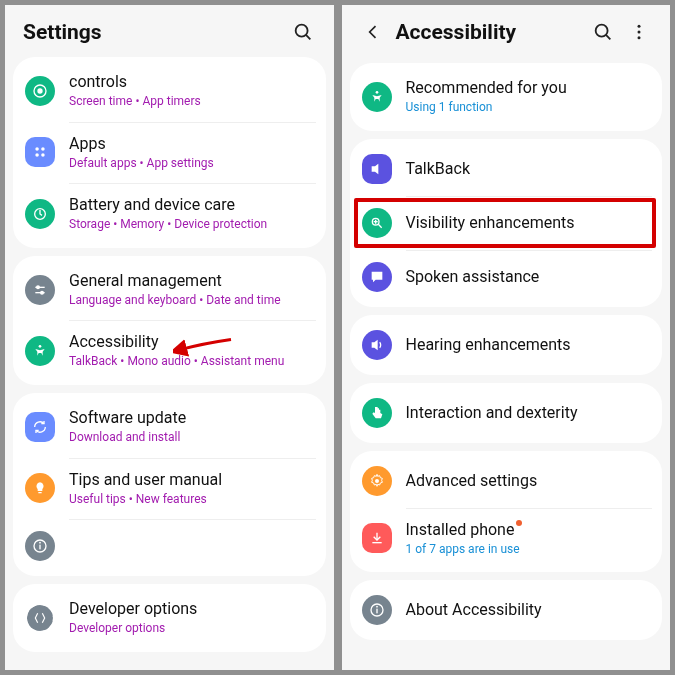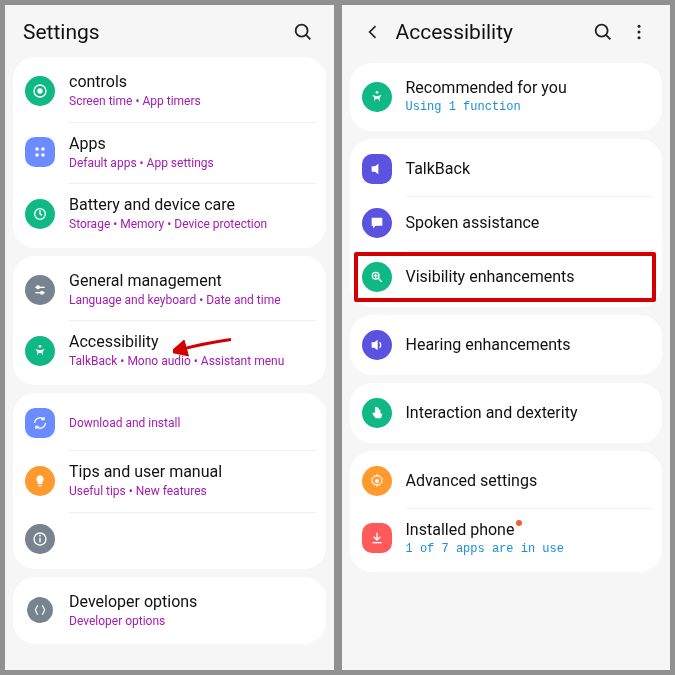--- a/index.html
+++ b/index.html
@@ -23,21 +23,21 @@
     position: relative;
   }
   .header {
     display: flex;
     align-items: center;
     padding: 14px 18px 10px 18px;
     gap: 10px;
   }
   .header .title {
     font-size: 21px;
-    font-weight: 400;
+    font-weight: 700;
     color: #111;
     flex: 1;
   }
   .header .back {
     width: 22px;
     display: flex;
     align-items: center;
     justify-content: center;
   }
   .header .icon-btn {
@@ -85,21 +85,21 @@
   }
   .row-sub {
     font-size: 12px;
     color: #a21caf;
     margin-top: 2px;
     line-height: 1.3;
     white-space: nowrap;
     overflow: hidden;
     text-overflow: ellipsis;
   }
-  .row-sub.link { color: #1990d6; font-family: Liberation Mono, monospace; }
+  .row-sub.link { color: #1990d6; }
   .arrow-annot {
     position: absolute;
     left: 160px;
     top: 50%;
     transform: translateY(-60%);
     pointer-events: none;
   }
   .highlight-box {
     position: absolute;
     border: 4px solid #d40000;
@@ -217,20 +217,21 @@
     <div class="row">
       <div class="icon-squircle" style="background:#6a8cff">
         <svg width="16" height="16" viewBox="0 0 24 24" fill="none" stroke="#fff" stroke-width="2">
               <path d="M4 12a8 8 0 0 1 14-5"></path>
               <path d="M20 12a8 8 0 0 1-14 5"></path>
               <polyline points="18 3 18 7 14 7"></polyline>
               <polyline points="6 21 6 17 10 17"></polyline>
             </svg>
       </div>
       <div class="text-col">
+        <div class="row-title">Software update</div>
         <div class="row-sub">Download and install</div>
       </div>
     </div>
     <div class="row">
       <div class="icon-circle" style="background:#ff9a2e">
         <svg width="14" height="14" viewBox="0 0 24 24" fill="#fff">
               <path d="M12 2a7 7 0 0 0-4 12v3h8v-3a7 7 0 0 0-4-12z"></path>
               <rect x="9" y="19" width="6" height="2" rx="1"></rect>
             </svg>
       </div>
@@ -308,44 +309,44 @@
     <div class="row">
       <div class="icon-squircle" style="background:#5b52e0">
         <svg width="16" height="16" viewBox="0 0 24 24" fill="#fff">
               <path d="M4 8h5l5-4v16l-5-4H4z"></path>
             </svg>
       </div>
       <div class="text-col">
         <div class="row-title">TalkBack</div>
       </div>
     </div>
-    <div class="row">
-      <div class="icon-circle" style="background:#5b52e0">
-        <svg width="16" height="16" viewBox="0 0 24 24" fill="#fff">
-              <path d="M4 4h16v12H10l-4 4V16H4z"></path>
-            </svg>
-      </div>
-      <div class="text-col">
-        <div class="row-title">Spoken assistance</div>
-      </div>
-    </div>
     <div class="row" style="position:relative;">
       <div class="icon-circle" style="background:#0fb884">
         <svg width="16" height="16" viewBox="0 0 24 24" fill="none" stroke="#fff" stroke-width="2">
               <circle cx="10" cy="10" r="5"></circle>
               <line x1="14" y1="14" x2="19" y2="19"></line>
               <line x1="10" y1="7" x2="10" y2="13"></line>
               <line x1="7" y1="10" x2="13" y2="10"></line>
             </svg>
       </div>
       <div class="text-col">
         <div class="row-title">Visibility enhancements</div>
       </div>
       <div class="highlight-box"></div>
     </div>
+    <div class="row">
+      <div class="icon-circle" style="background:#5b52e0">
+        <svg width="16" height="16" viewBox="0 0 24 24" fill="#fff">
+              <path d="M4 4h16v12H10l-4 4V16H4z"></path>
+            </svg>
+      </div>
+      <div class="text-col">
+        <div class="row-title">Spoken assistance</div>
+      </div>
+    </div>
   </div>
 
   <div class="card">
     <div class="row">
       <div class="icon-circle" style="background:#5b52e0">
         <svg width="16" height="16" viewBox="0 0 24 24" fill="#fff">
               <path d="M4 8h4l5-4v16l-5-4H4z"></path>
               <path d="M16 8c2 2 2 6 0 8" fill="none" stroke="#fff" stroke-width="2"></path>
             </svg>
       </div>
@@ -388,15 +389,29 @@
               <line x1="5" y1="19" x2="19" y2="19"></line>
             </svg>
       </div>
       <div class="text-col">
         <div class="row-title"><span>Installed phone</span><span class="dot-badge"></span></div>
         <div class="row-sub link">1 of 7 apps are in use</div>
       </div>
     </div>
   </div>
 
+  <div class="card">
+    <div class="row">
+      <div class="icon-circle" style="background:#77848f">
+        <svg width="16" height="16" viewBox="0 0 24 24" fill="#fff">
+              <circle cx="12" cy="12" r="9" fill="none" stroke="#fff" stroke-width="2"></circle>
+              <rect x="11" y="10" width="2" height="7"></rect>
+              <circle cx="12" cy="7" r="1.3"></circle>
+            </svg>
+      </div>
+      <div class="text-col">
+        <div class="row-title">About Accessibility</div>
+      </div>
+    </div>
+  </div>
 </div>
 
 </div>
 
 </body></html>

